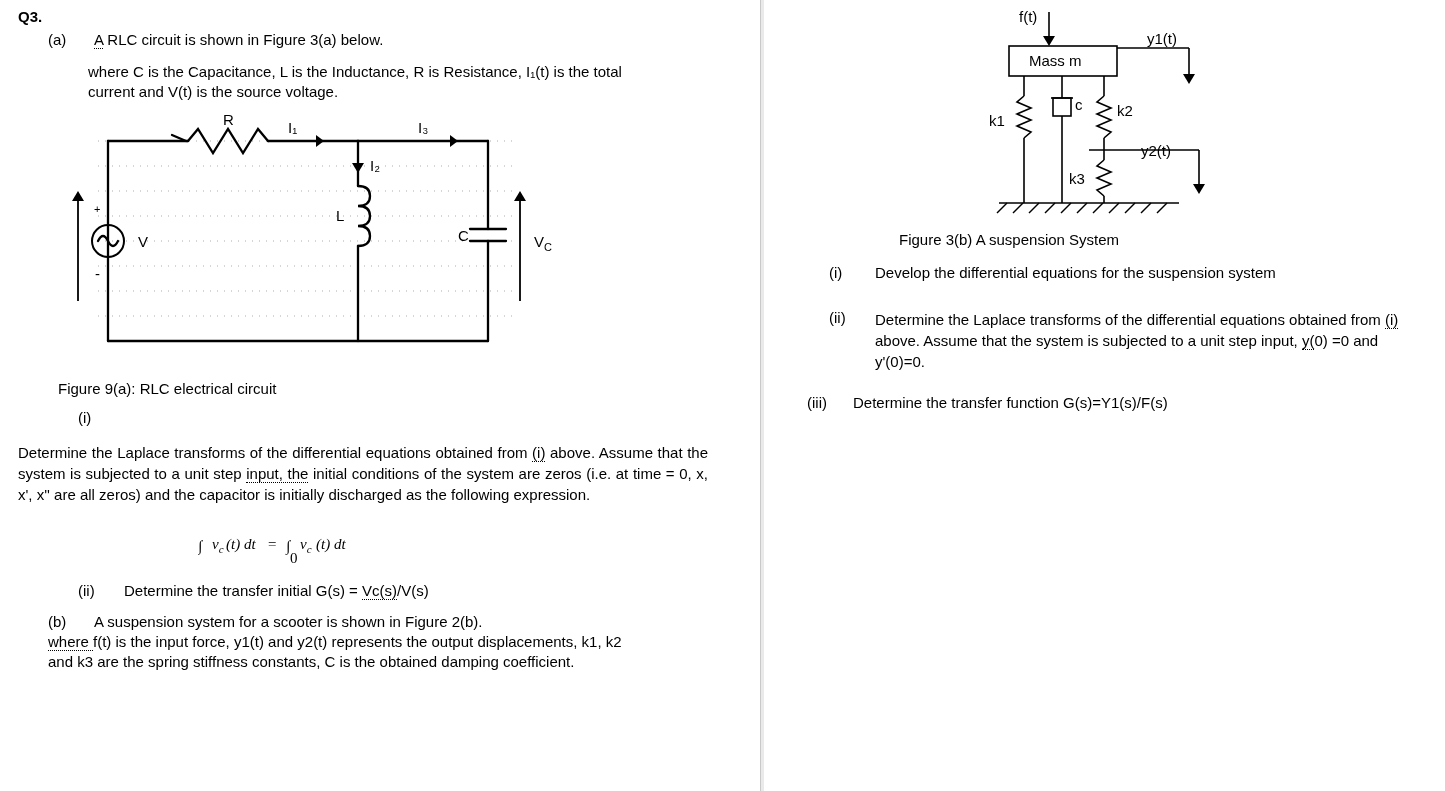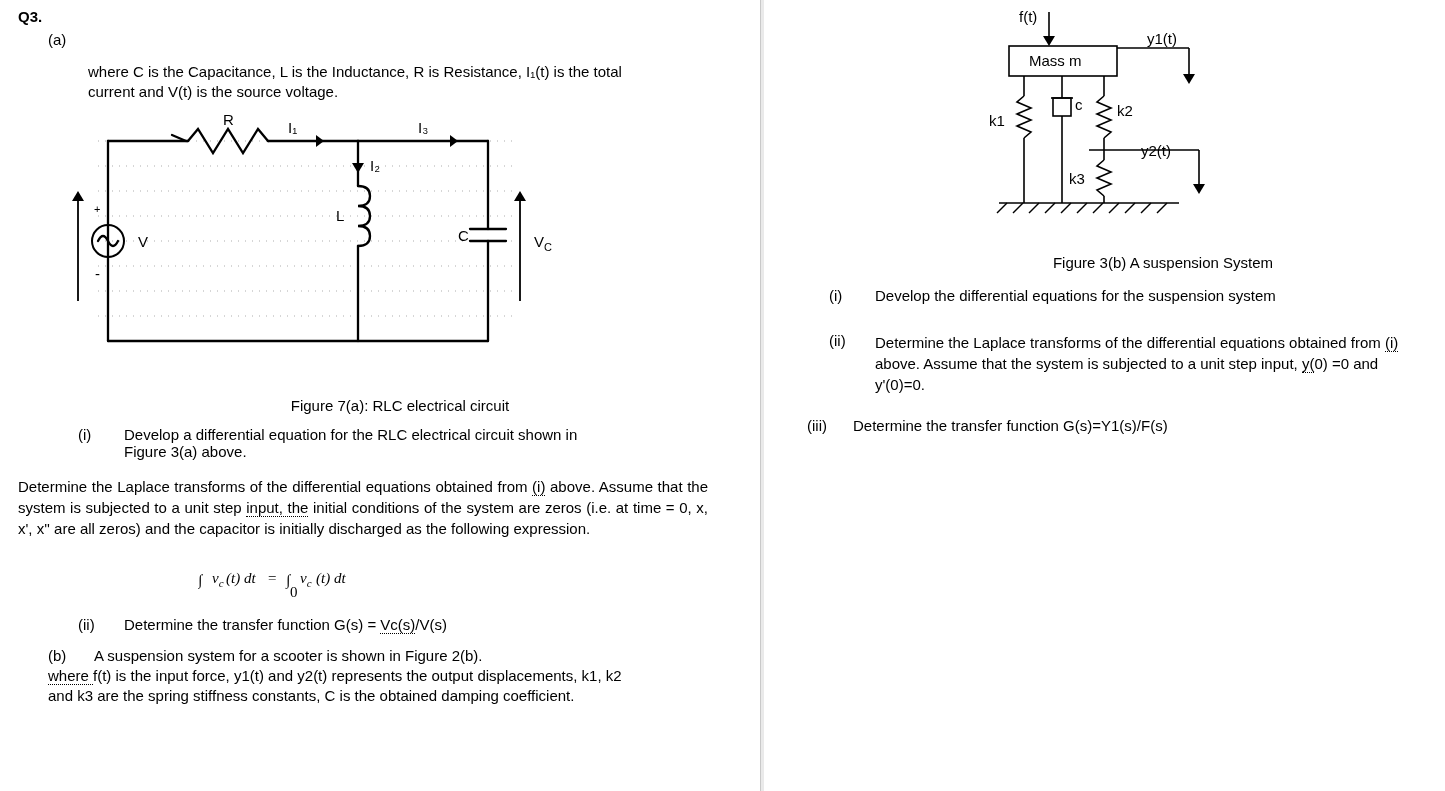--- a/index.html
+++ b/index.html
@@ -37,21 +37,21 @@
     width: 710px;
   }
 
   .qnum { font-weight: bold; margin-bottom: 2px; }
   .indent-a { padding-left: 30px; }
   .indent-sub { padding-left: 60px; }
   .indent-para { padding-left: 70px; }
   .row { display: flex; align-items: flex-start; margin-top: 6px; }
   .row .lab { width: 46px; flex: none; }
   .row .txt { flex: 1; }
-  .center-caption { text-align: center; margin: 23px 0 12px 0; }
+  .center-caption { margin: 0 0 12px 0; }
   .para-block {
     text-align: justify;
     margin: 6px 0 14px 0;
     line-height: 1.4;
     max-width: 690px;
   }
   .dotted-u { border-bottom: 1px dotted #000; }
   .figure-wrap { margin: 8px 0 6px 40px; }
   .eq-wrap { margin: 10px 0 10px 180px; }
 
@@ -65,20 +65,24 @@
 <body>
 
 <div class="page">
 
   <div class="col col-left">
 
     <div class="qnum">Q3.</div>
 
     <div class="row indent-a">
       <div class="lab">(a)</div>
+      <div class="txt">
+        <span class="dotted-u">A</span>
+        <span> RLC circuit is shown in Figure 3(a) below.</span>
+      </div>
     </div>
 
     <div class="indent-para" style="margin-top:14px; line-height:1.35; max-width:560px;">
       <span>where C is the Capacitance, L is the Inductance, R is Resistance, I₁(t) is the total current and V(t) is the source voltage.</span>
     </div>
 
     <div class="figure-wrap">
 <svg width="520" height="260" viewBox="0 0 520 260">
 
   <g stroke="#777" stroke-width="0.6">
@@ -156,28 +160,24 @@
   <text x="360" y="22"><tspan>I₃</tspan></text>
   <text x="278" y="110">L</text>
   <text x="400" y="130">C</text>
   <text x="80" y="136">V</text>
   <text x="476" y="136"><tspan>V</tspan><tspan class="sub" dy="4">C</tspan></text>
   <text x="36" y="102" class="sub">+</text>
   <text x="37" y="168">-</text>
 </svg>
     </div>
 
-    <div class="center-caption" style="padding-left:40px;">Figure 7(a): RLC electrical circuit</div>
+    <div class="center-caption" style="padding-left:40px;">Figure 9(a): RLC electrical circuit</div>
 
     <div class="row indent-sub">
       <div class="lab">(i)</div>
-      <div class="txt">
-        <span>Develop a differential equation for the RLC electrical circuit shown in</span><br>
-        <span>Figure 3(a) above.</span>
-      </div>
     </div>
 
     <div class="para-block" style="margin-top:16px;">
       <span>Determine the Laplace transforms of the differential equations obtained from </span><span class="dotted-u">(i)</span><span> above. Assume that the system is subjected to a unit step </span><span class="dotted-u">input, the</span><span> initial conditions of the system are zeros (i.e. at time = 0, x, x', x'' are all zeros) and the capacitor is initially discharged as the following expression.</span>
     </div>
 
     <div class="eq-wrap">
 <svg width="220" height="50" viewBox="0 0 220 50">
   <text class="serif" x="0" y="32" font-size="26">∫</text>
   <text class="serif ital" x="14" y="30"><tspan>v</tspan><tspan class="sub" dy="4">c</tspan></text>
@@ -188,21 +188,21 @@
   <text class="serif" x="92" y="44">0</text>
   <text class="serif ital" x="102" y="30"><tspan>v</tspan><tspan class="sub" dy="4">c</tspan></text>
   <text class="serif ital" x="118" y="30">(t)</text>
   <text class="serif ital" x="136" y="30">dt</text>
 </svg>
     </div>
 
     <div class="row indent-sub" style="margin-top:8px;">
       <div class="lab">(ii)</div>
       <div class="txt">
-        <span>Determine the transfer function G(s) = </span><span class="dotted-u">Vc(s)</span><span>/V(s)</span>
+        <span>Determine the transfer initial G(s) = </span><span class="dotted-u">Vc(s)</span><span>/V(s)</span>
       </div>
     </div>
 
     <div class="row indent-a" style="margin-top:14px;">
       <div class="lab">(b)</div>
       <div class="txt">A suspension system for a scooter is shown in Figure 2(b).</div>
     </div>
 
     <div class="indent-a" style="line-height:1.35; margin-top:2px; max-width:580px;">
       <span class="dotted-u">where </span><span><span>f</span><span>(t) is the input force, y1(t) and y2(t) represents the output displacements, k1, k2 and k3 are the spring stiffness constants, C is the obtained damping coefficient.</span></span>

